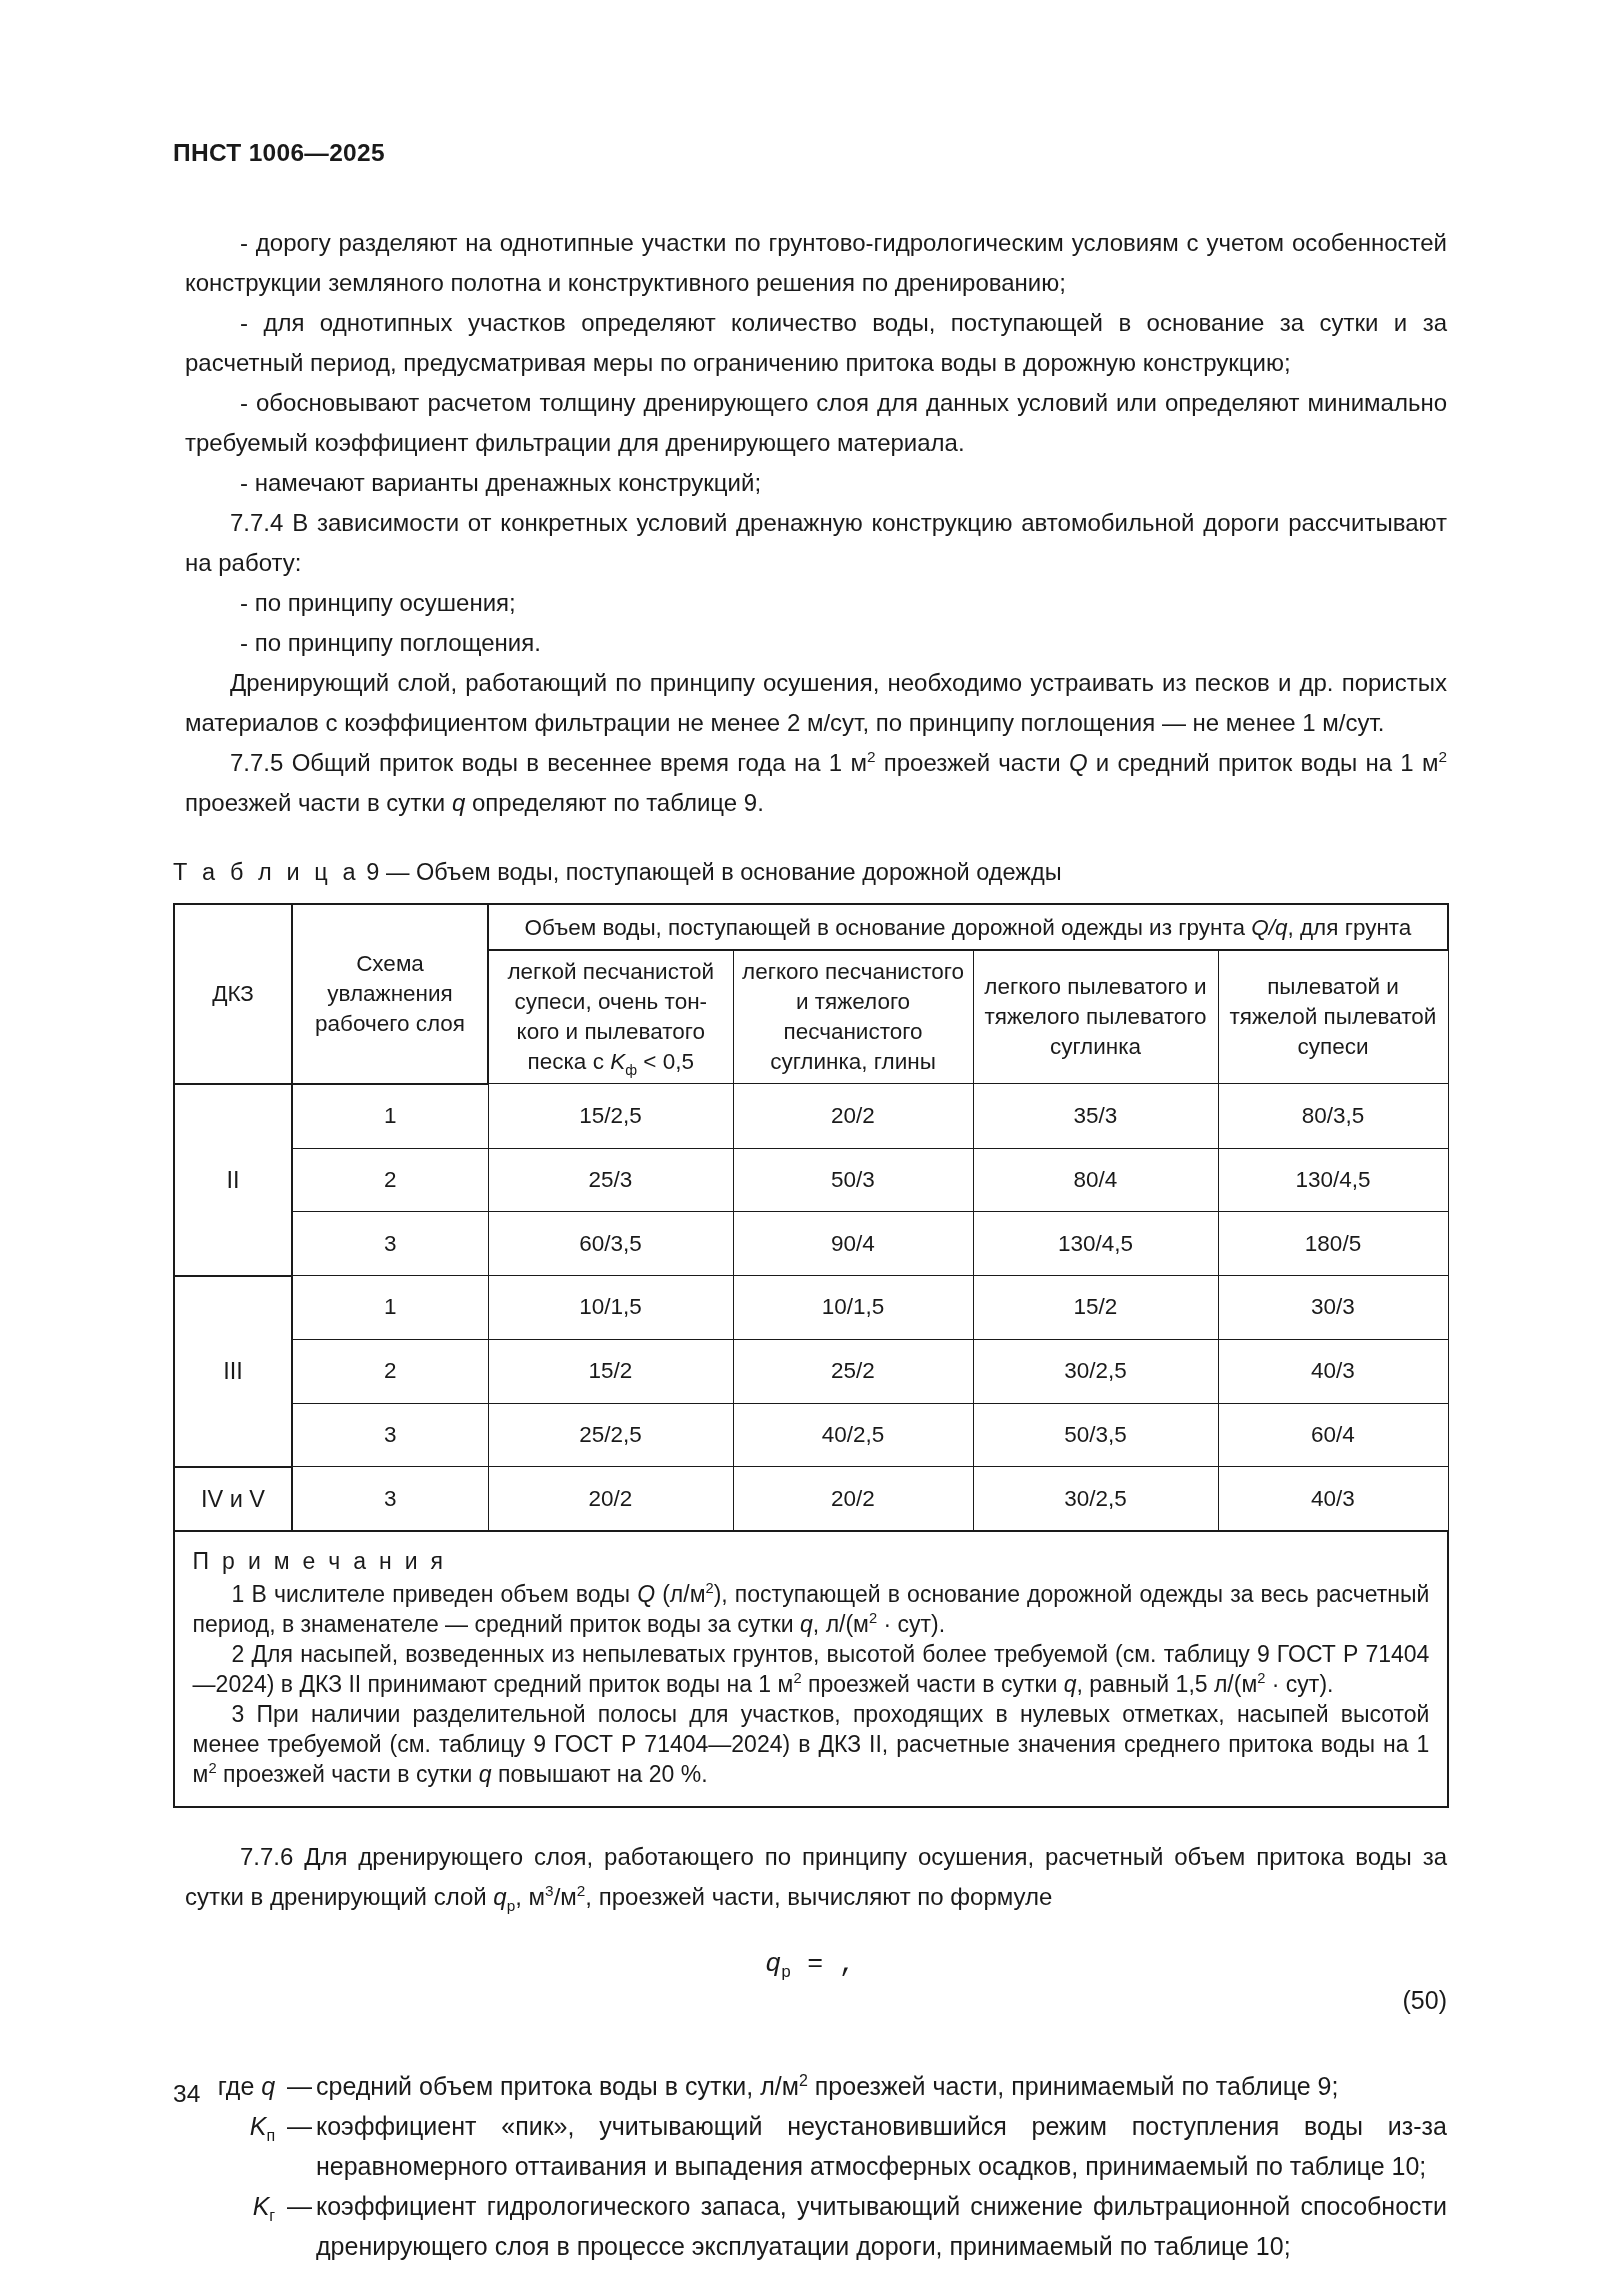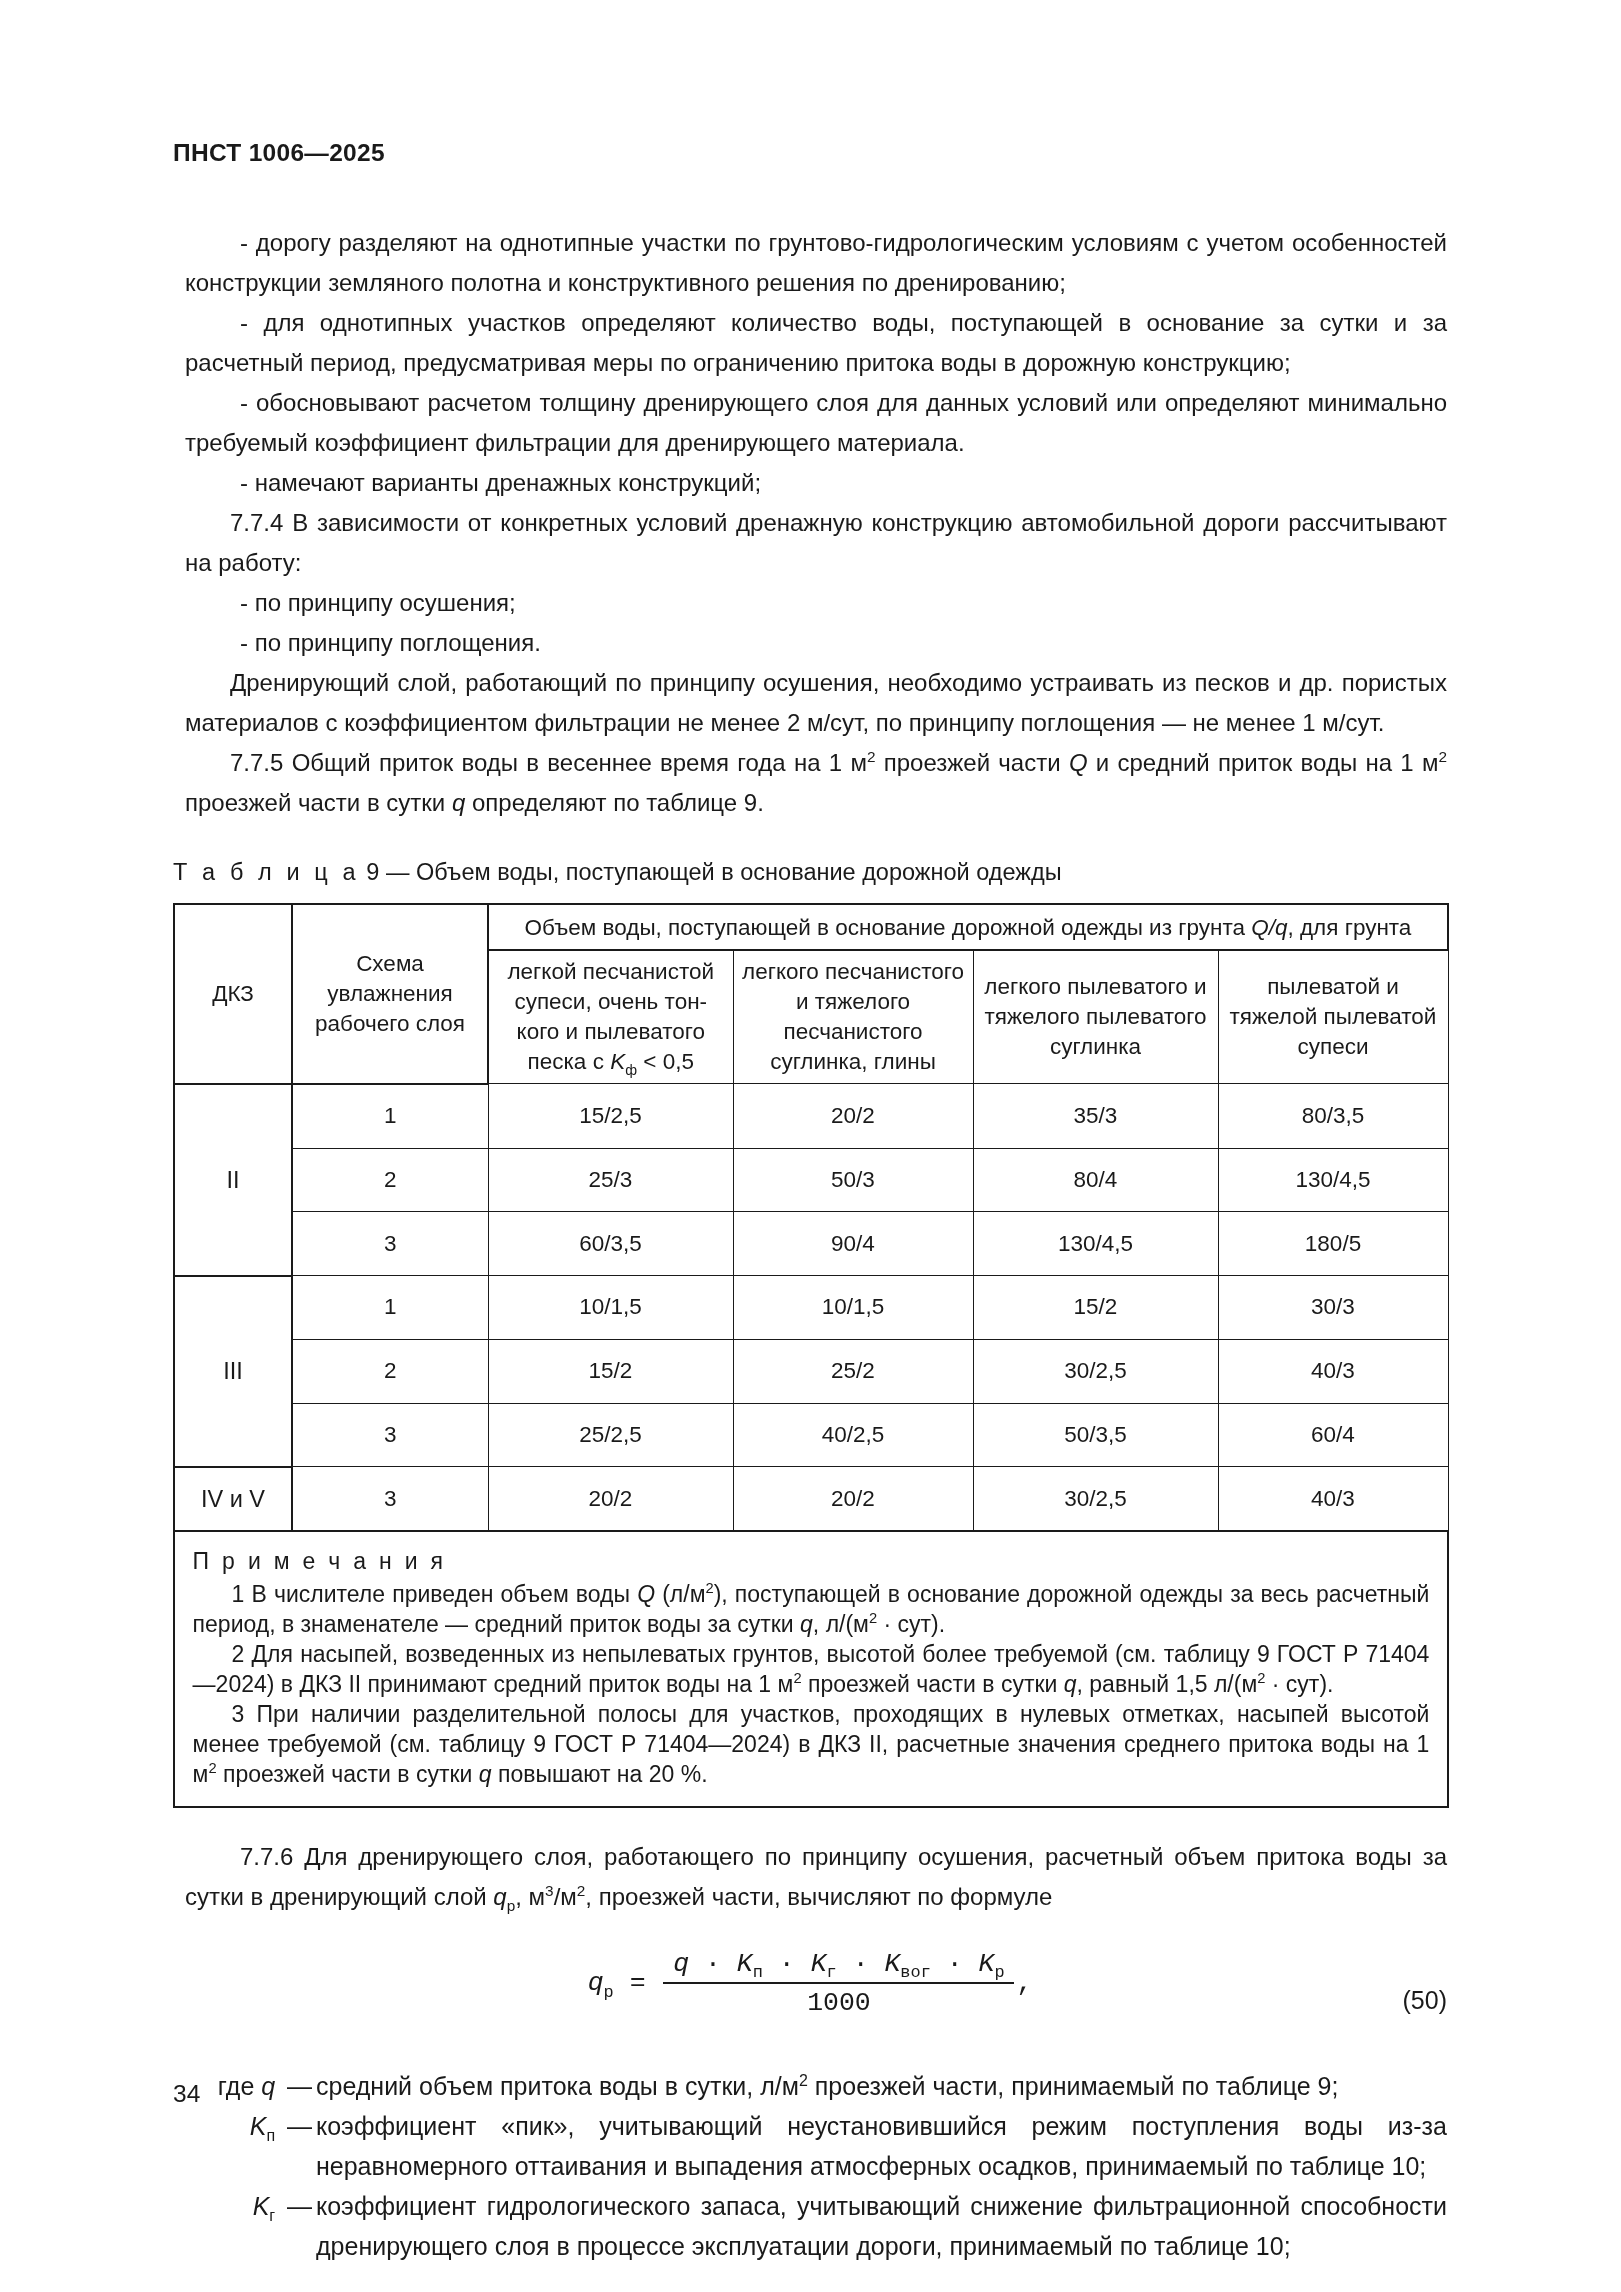--- a/index.html
+++ b/index.html
@@ -251,24 +251,21 @@
         </tr>
       </tbody>
     </table>
 
     <p class="body-text indent" style="margin-top:29px;"><span>7.7.6 Для дренирующего слоя, работающего по принципу осушения, расчетный объем притока воды за сутки в дренирующий слой </span><i class="math">q</i><sub class="sub">р</sub><span>, м</span><sup class="sup">3</sup><span>/м</span><sup class="sup">2</sup><span>, проезжей части, вычисляют по формуле</span></p>
 
     <div class="formula-block">
       <div class="formula">
         <i class="math">q</i><sub class="sub">р</sub>
         <span>=</span>
-        <span class="frac">
-          <span class="num"><i class="math">q</i><span> · </span><i class="math">K</i><sub class="sub">п</sub><span> · </span><i class="math">K</i><sub class="sub">г</sub><span> · </span><i class="math">K</i><sub class="sub">вог</sub><span> · </span><i class="math">K</i><sub class="sub">р</sub></span>
-          <span class="den">1000</span>
-        </span><span>,</span>
+        <span>,</span>
       </div>
       <div class="eqno">(50)</div>
     </div>
 
     <div class="deflist">
       <div class="defrow">
         <div class="term"><span>где</span> <i class="math">q</i></div>
         <div class="dash">—</div>
         <div class="desc"><span>средний объем притока воды в сутки, л/м</span><sup class="sup">2</sup><span> проезжей части, принимаемый по таблице 9;</span></div>
       </div>

